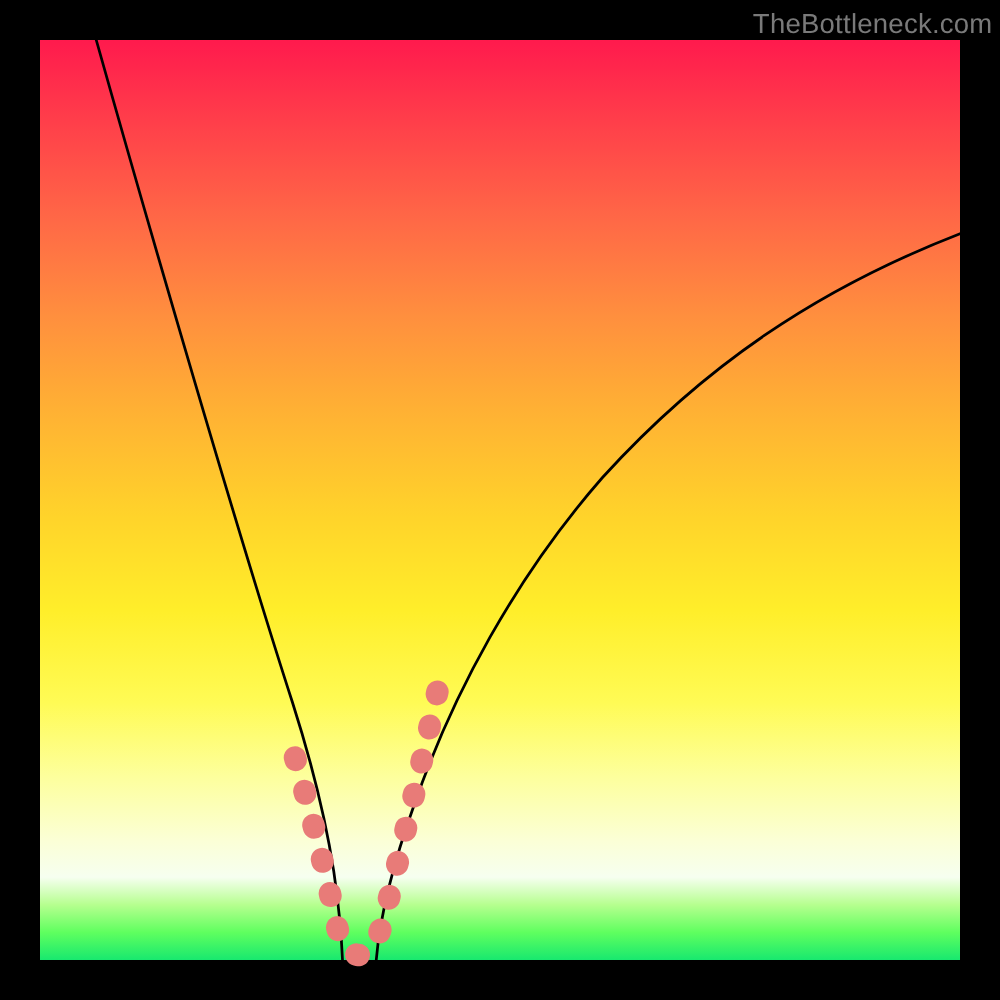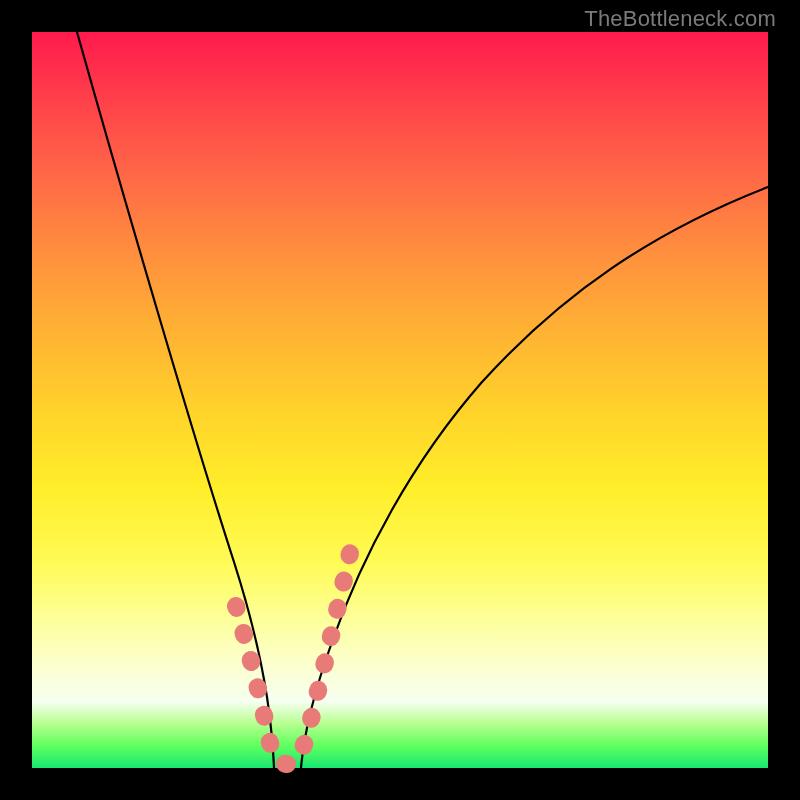--- a/index.html
+++ b/index.html
@@ -38,21 +38,21 @@
       #fbffd6 87%,
       #f6fff0 91%,
       #b6ff8f 94%,
       #5fff5f 97%,
       #18e86f 100%
     );
   }
   .watermark {
     position: absolute;
     top: 6px;
-    right: 24px;
+    right: 6px;
     color: #7a7a7a;
     font-size: 22px;
     letter-spacing: 0.2px;
     user-select: none;
   }
   svg.overlay {
     position: absolute;
     left: 0;
     top: 0;
     width: 736px;

